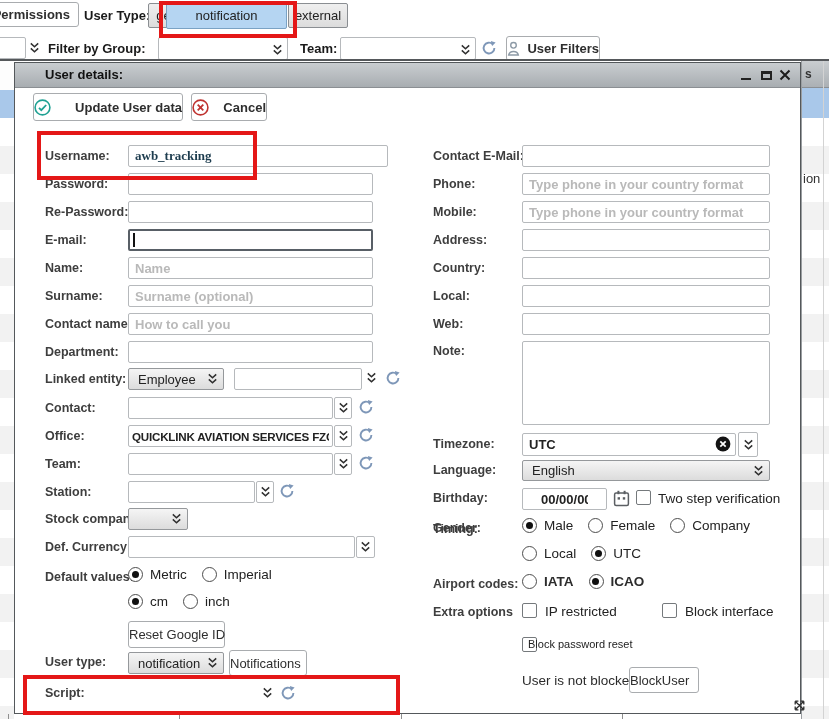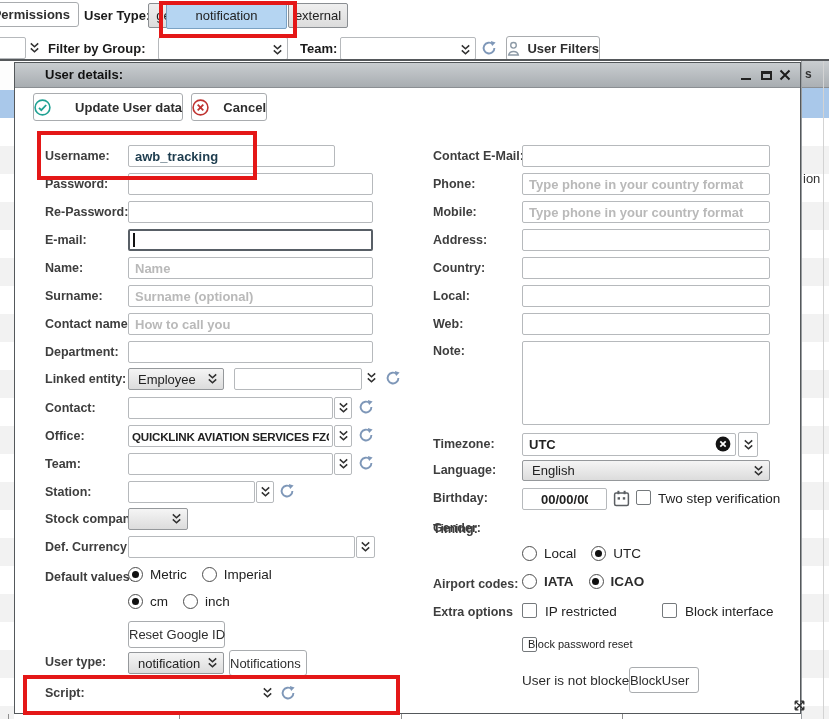--- a/index.html
+++ b/index.html
@@ -133,21 +133,21 @@
     </div>
     <div class="btn bold" style="left:176px;top:30px;width:76px;height:28px">
       <svg width="17" height="17" viewBox="0 0 17 17">
         <circle cx="8.5" cy="8.5" r="7.4" fill="none" stroke="#bf3330" stroke-width="1.6"></circle>
         <path d="M5.7 5.7l5.6 5.6M11.3 5.7l-5.6 5.6" fill="none" stroke="#bf3330" stroke-width="1.8"></path>
       </svg>
       <span>Cancel</span>
     </div>
 
     <span class="lbl" style="left:30px;top:86px">Username:</span>
-    <input class="inp teal" style="left: 113px; top: 82px; width: 207px;" value="awb_tracking">
+    <input class="inp teal" style="left: 113px; top: 82px; width: 260px; font-family: Liberation Serif, serif;" value="awb_tracking">
 
     <span class="lbl" style="left:30px;top:114px">Password:</span>
     <input class="inp" style="left: 113px; top: 110px; width: 245px;">
 
     <span class="lbl" style="left:30px;top:142px">Re-Password:</span>
     <input class="inp" style="left: 113px; top: 138px; width: 245px;">
 
     <span class="lbl" style="left:30px;top:170px">E-mail:</span>
     <input class="inp focus" style="left: 113px; top: 166px; width: 245px;">
     <div class="a" style="left:118px;top:170px;width:1.5px;height:14px;background:#111"></div>
@@ -331,20 +331,28 @@
       <rect x="1.6" y="3" width="13.8" height="12.4" rx="1.5" fill="none" stroke="#5b5f63" stroke-width="1.5"></rect>
       <rect x="4.4" y="0.8" width="2" height="3.4" fill="#5b5f63"></rect>
       <rect x="10.6" y="0.8" width="2" height="3.4" fill="#5b5f63"></rect>
       <rect x="4.6" y="7.2" width="2.4" height="2.4" fill="#5b5f63"></rect>
       <rect x="9.8" y="7.2" width="2.4" height="2.4" fill="#5b5f63"></rect>
     </svg>
     <span class="cb a" style="left:621px;top:427px"></span>
     <span class="a" style="left:643px;top:428px;font-size:13.5px;white-space:nowrap">Two step verification</span>
 
     <span class="lbl" style="left:418px;top:458px">Gender:</span>
+    <div class="rgroup" style="left:507px;top:455px">
+      <span class="radio on"></span>
+      <span class="rlab">Male</span>
+      <span class="radio"></span>
+      <span class="rlab">Female</span>
+      <span class="radio"></span>
+      <span class="rlab">Company</span>
+    </div>
 
     <span class="lbl" style="left:418px;top:459px">Timing:</span>
     <div class="rgroup" style="left:507px;top:483px">
       <span class="radio"></span>
       <span class="rlab">Local</span>
       <span class="radio on"></span>
       <span class="rlab">UTC</span>
     </div>
 
     <span class="lbl" style="left:418px;top:514px">Airport codes:</span>

